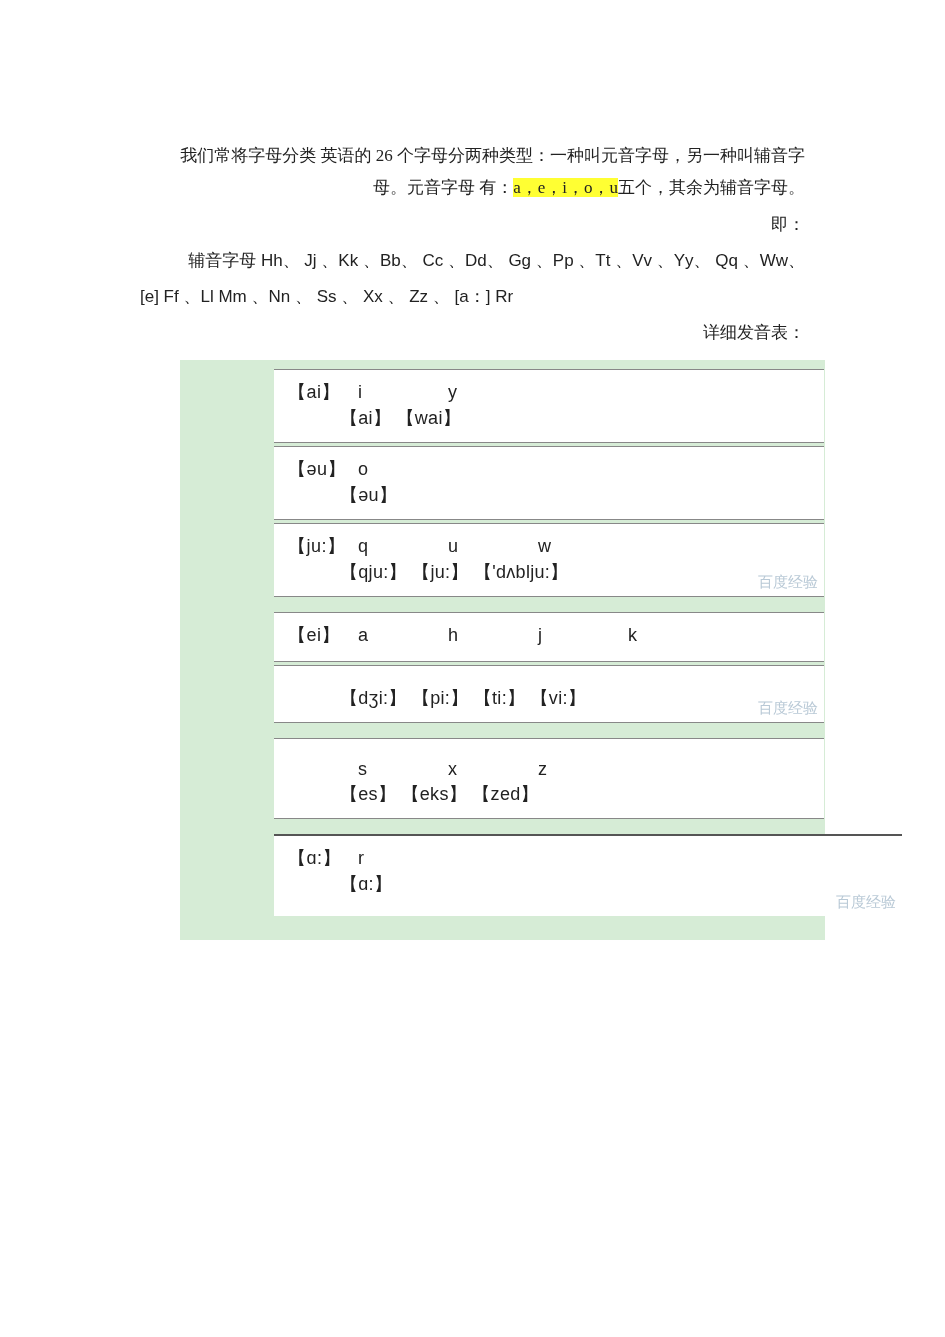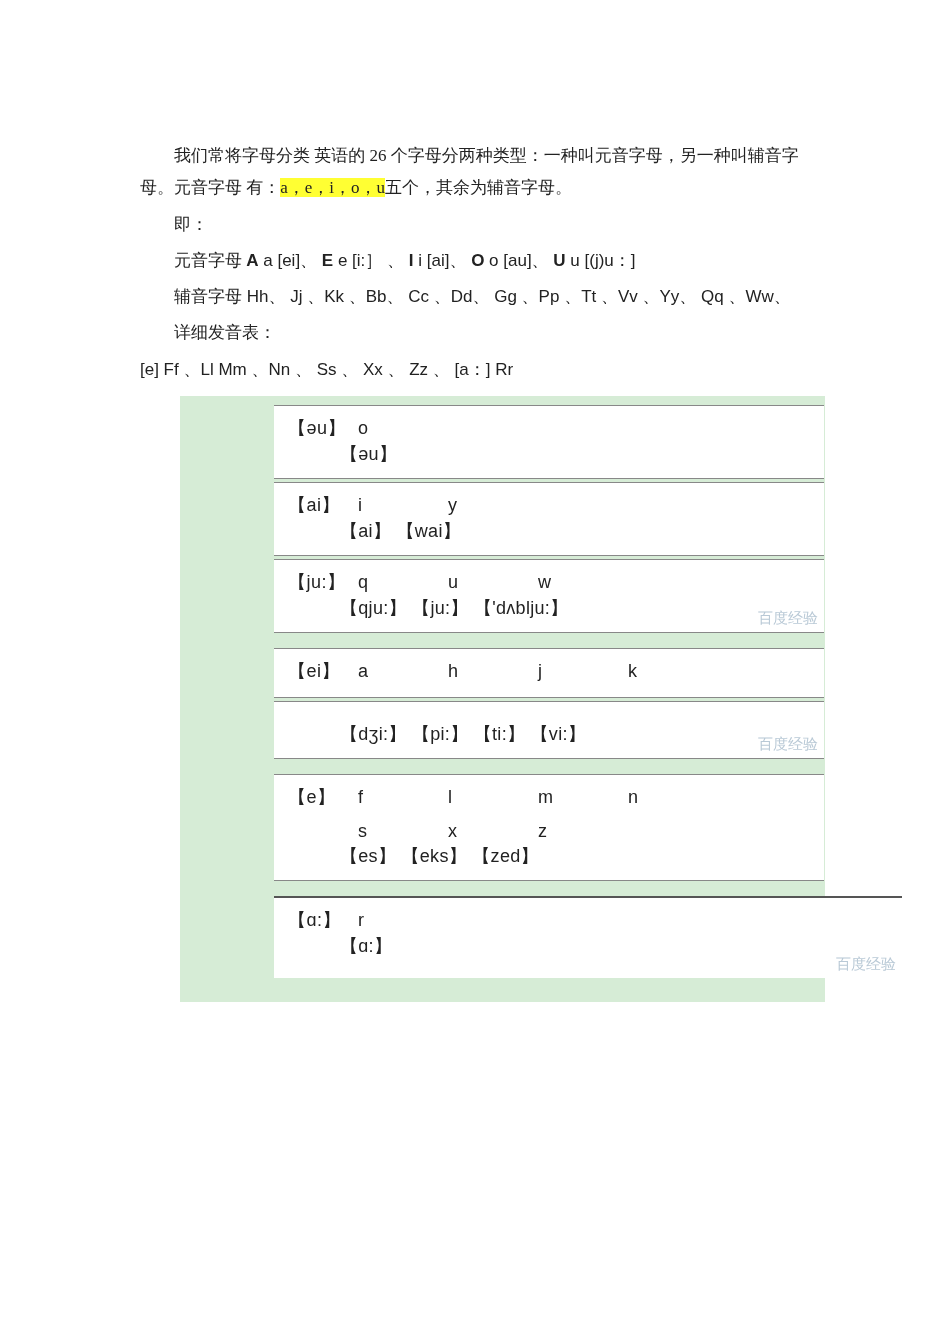--- a/index.html
+++ b/index.html
@@ -11,21 +11,21 @@
     color: #222;
     width: 945px;
   }
   .page {
     padding: 140px 140px 60px 140px;
   }
   .para {
     line-height: 1.9;
     margin: 0 0 4px 0;
   }
-  .indent { text-indent: 2em; }
+  .indent { text-indent: 2em; text-align: right; }
   .hl { background: #ffff33; }
   .sans { font-family: Arial, "Helvetica Neue", Helvetica, sans-serif; }
   .bold { font-weight: bold; }
 
   
   .tablewrap {
     margin: 10px 0 0 40px;
     width: 645px;
     background: #d6ecd6;
     font-family: Arial, "Helvetica Neue", Helvetica, sans-serif;
@@ -77,57 +77,55 @@
 <body>
 
 <div class="page">
 
   <p class="para indent">
     <span>我们常将字母分类 英语的 26 个字母分两种类型：一种叫元音字母，另一种叫辅音字母。元音字母 有：</span><span class="hl">a，e，i，o，u</span><span>五个，其余为辅音字母。</span>
   </p>
 
   <p class="para indent">即：</p>
 
-  <p class="para indent sans" id="vowel-line"><span style="font-family: SimSun, &quot;Songti SC&quot;, serif;">元音字母   </span><span class="bold">A</span><span> a [ei]、   </span><span class="bold">E</span><span> e [i:］ 、  </span><span class="bold">I</span><span> i [ai]、 </span><span class="bold">O</span><span> o [au]、 </span><span class="bold">U</span><span> u [(j)u：]</span></p>
 
   <p class="para indent sans">辅音字母 Hh、  Jj 、Kk 、Bb、  Cc  、Dd、  Gg  、Pp  、Tt 、Vv  、Yy、  Qq  、Ww、</p>
 
+  <p class="para sans">[e]  Ff  、Ll Mm  、Nn 、 Ss 、 Xx 、 Zz 、 [a：] Rr</p>
+
   <p class="para indent">详细发音表：</p>
-
-  <p class="para sans">[e]  Ff  、Ll Mm  、Nn 、 Ss 、 Xx 、 Zz 、 [a：] Rr</p>
 
   <div class="tablewrap" id="tablewrap">
       <div class="section">
         <div class="cell">
+          <div class="row1 gap1"><span class="head">【ai】</span><span class="c1">i</span><span class="c2">y</span><span class="c3"></span><span class="c4"></span></div>
+          <div class="row2">【ai】 【wai】</div>
+        </div>
+        <div class="cell">
           <div class="row1 gap1"><span class="head">【əu】</span><span class="c1">o</span><span class="c2"></span><span class="c3"></span><span class="c4"></span></div>
           <div class="row2">【əu】</div>
-        </div>
-        <div class="cell">
-          <div class="row1 gap1"><span class="head">【ai】</span><span class="c1">i</span><span class="c2">y</span><span class="c3"></span><span class="c4"></span></div>
-          <div class="row2">【ai】 【wai】</div>
         </div>
         <div class="cell">
           <div class="row1 gap1"><span class="head">【ju:】</span><span class="c1">q</span><span class="c2">u</span><span class="c3">w</span><span class="c4"></span></div>
           <div class="row2">【qju:】 【ju:】 【'dʌblju:】</div>
           <div class="wm">百度经验</div>
         </div>
       </div>
       <div class="section">
         <div class="cell">
           <div class="row1 gap1"><span class="head">【ei】</span><span class="c1">a</span><span class="c2">h</span><span class="c3">j</span><span class="c4">k</span></div>
         </div>
         <div class="cell">
           <div style="height: 10px;"></div>
           <div class="row2">【dʒi:】 【pi:】  【ti:】  【vi:】</div>
           <div class="wm">百度经验</div>
         </div>
       </div>
       <div class="section">
         <div class="cell">
-          <div class="row1 gap1"><span class="head">【e】</span><span class="c1">f</span><span class="c2">l</span><span class="c3">m</span><span class="c4">n</span></div>
           <div style="height: 10px;"></div>
           <div class="row1 gap1"><span class="head"></span><span class="c1">s</span><span class="c2">x</span><span class="c3">z</span><span class="c4"></span></div>
           <div class="row2">【es】 【eks】 【zed】</div>
         </div>
       </div>
       <div class="section last">
         <div class="cell detached">
           <div class="row1 gap1"><span class="head">【ɑ:】</span><span class="c1">r</span><span class="c2"></span><span class="c3"></span><span class="c4"></span></div>
           <div class="row2">【ɑ:】</div>
           <div class="wm">百度经验</div>

